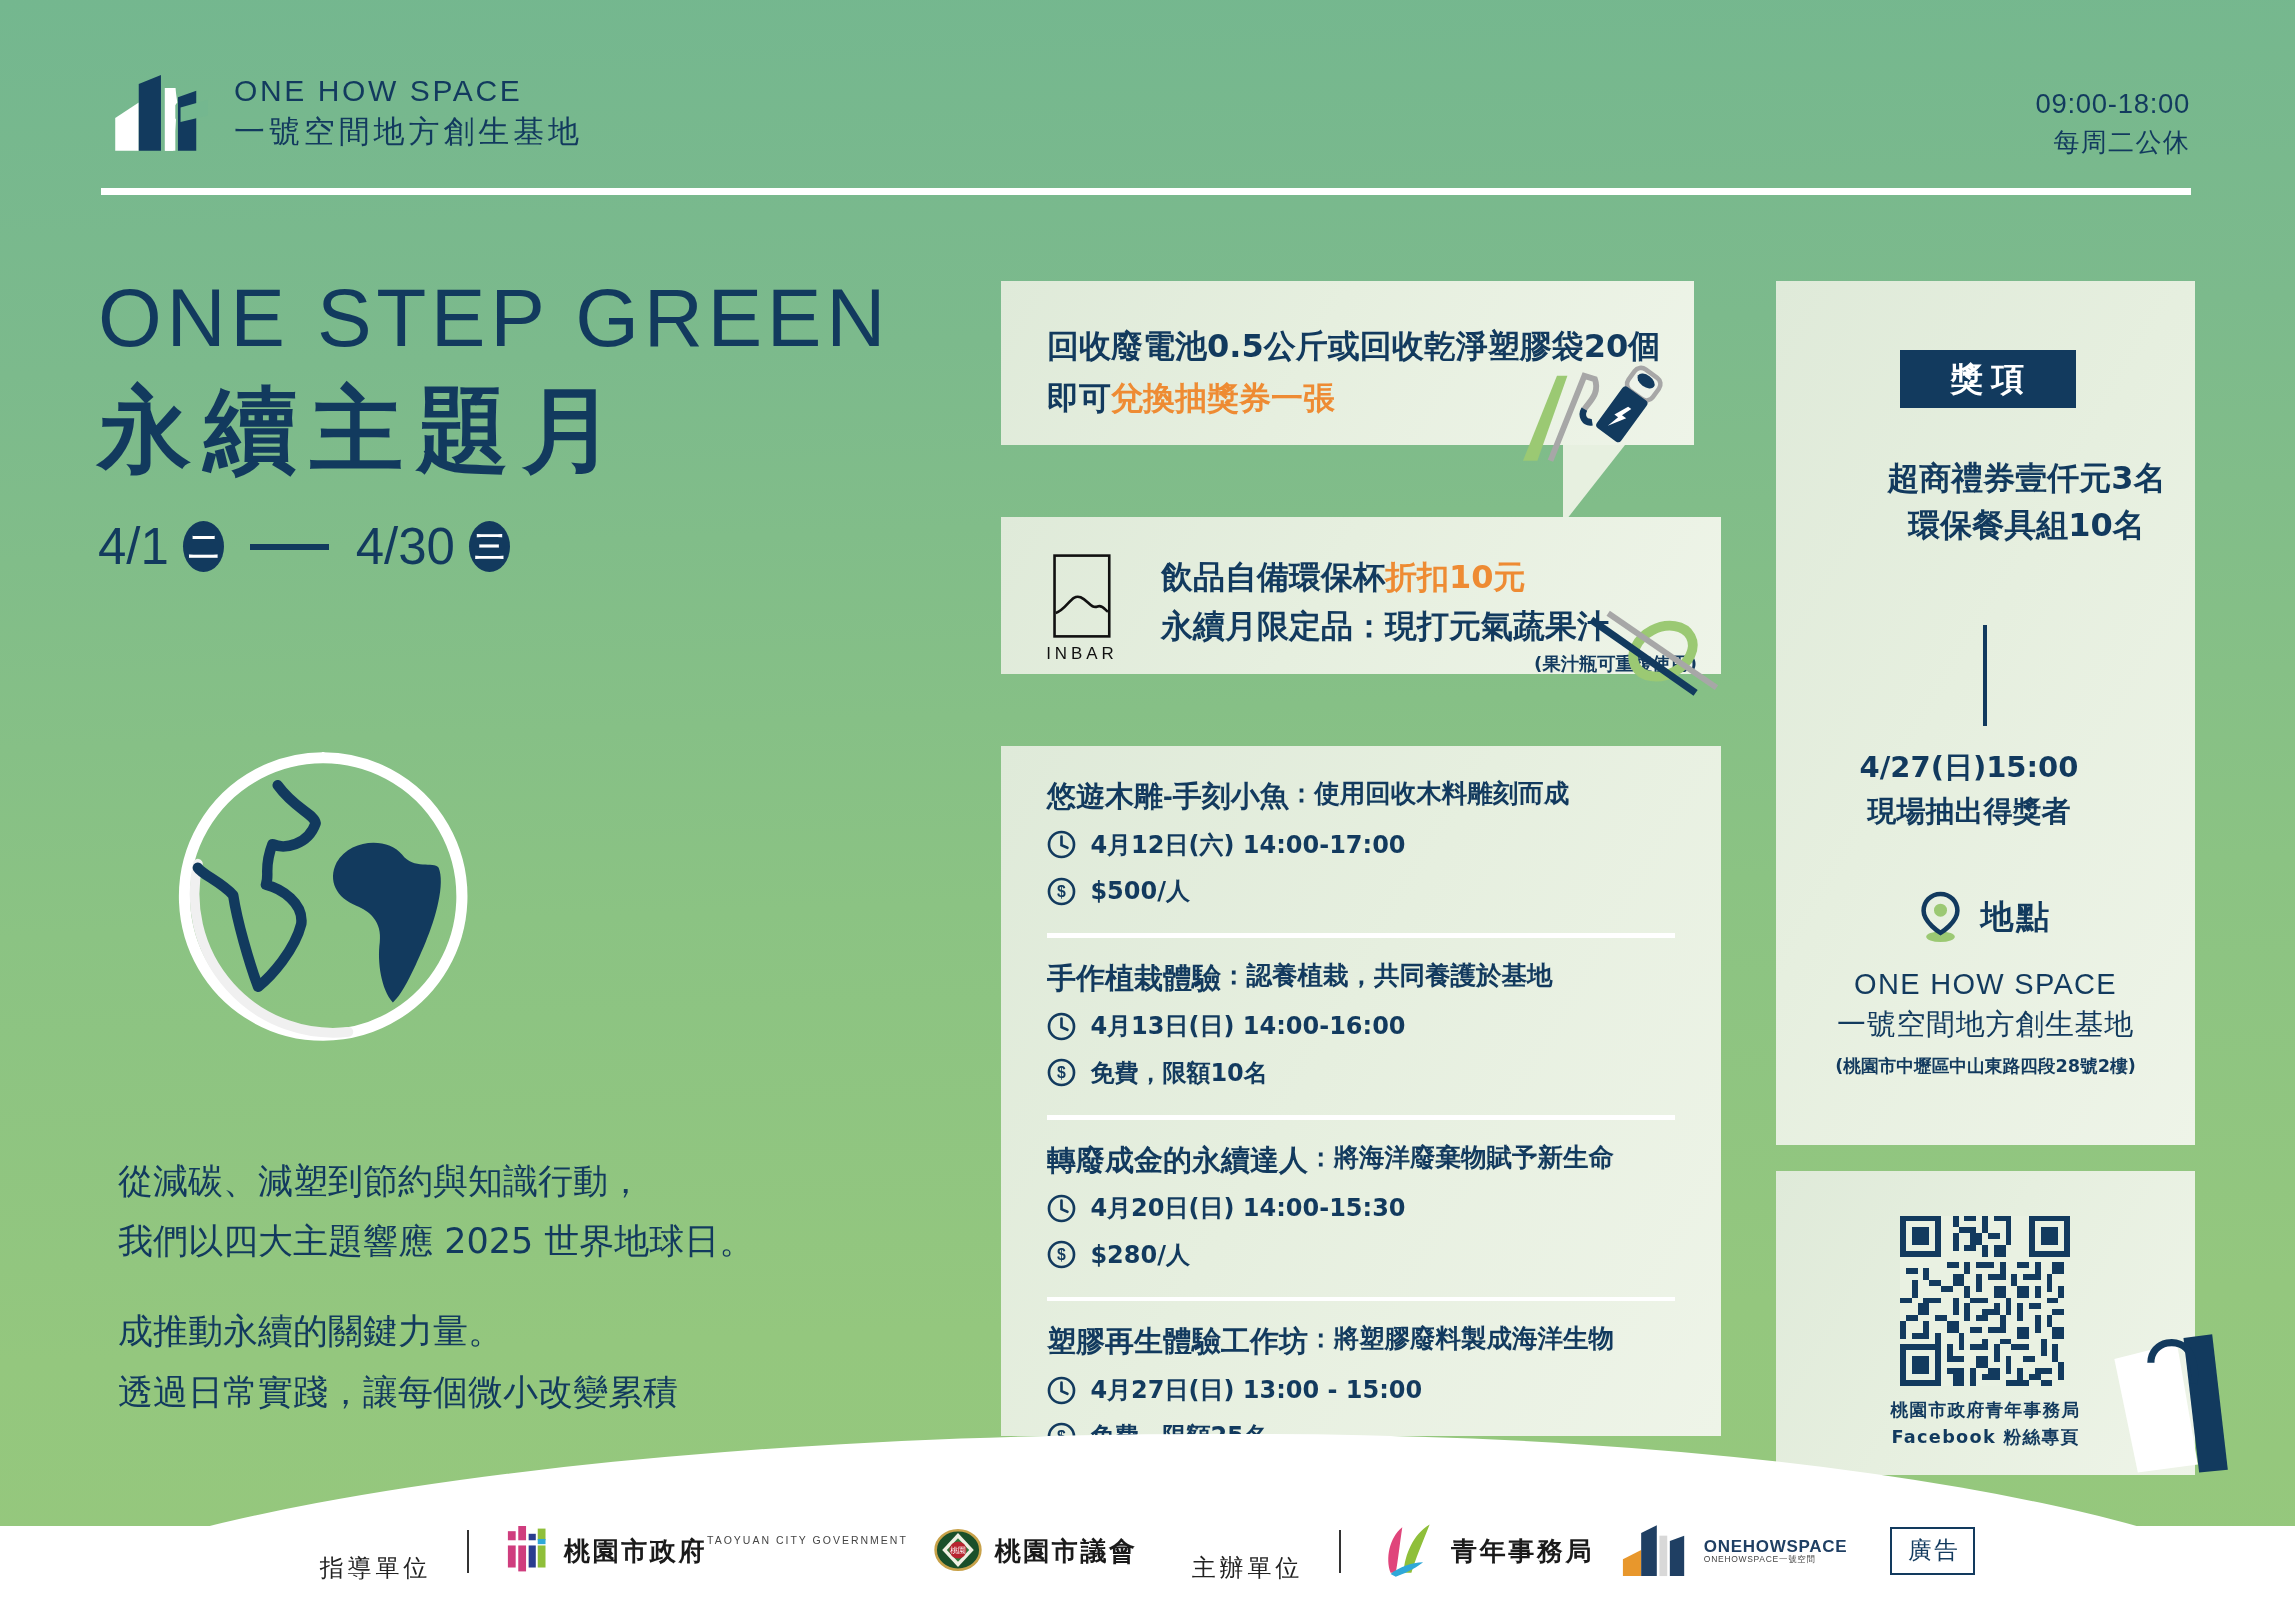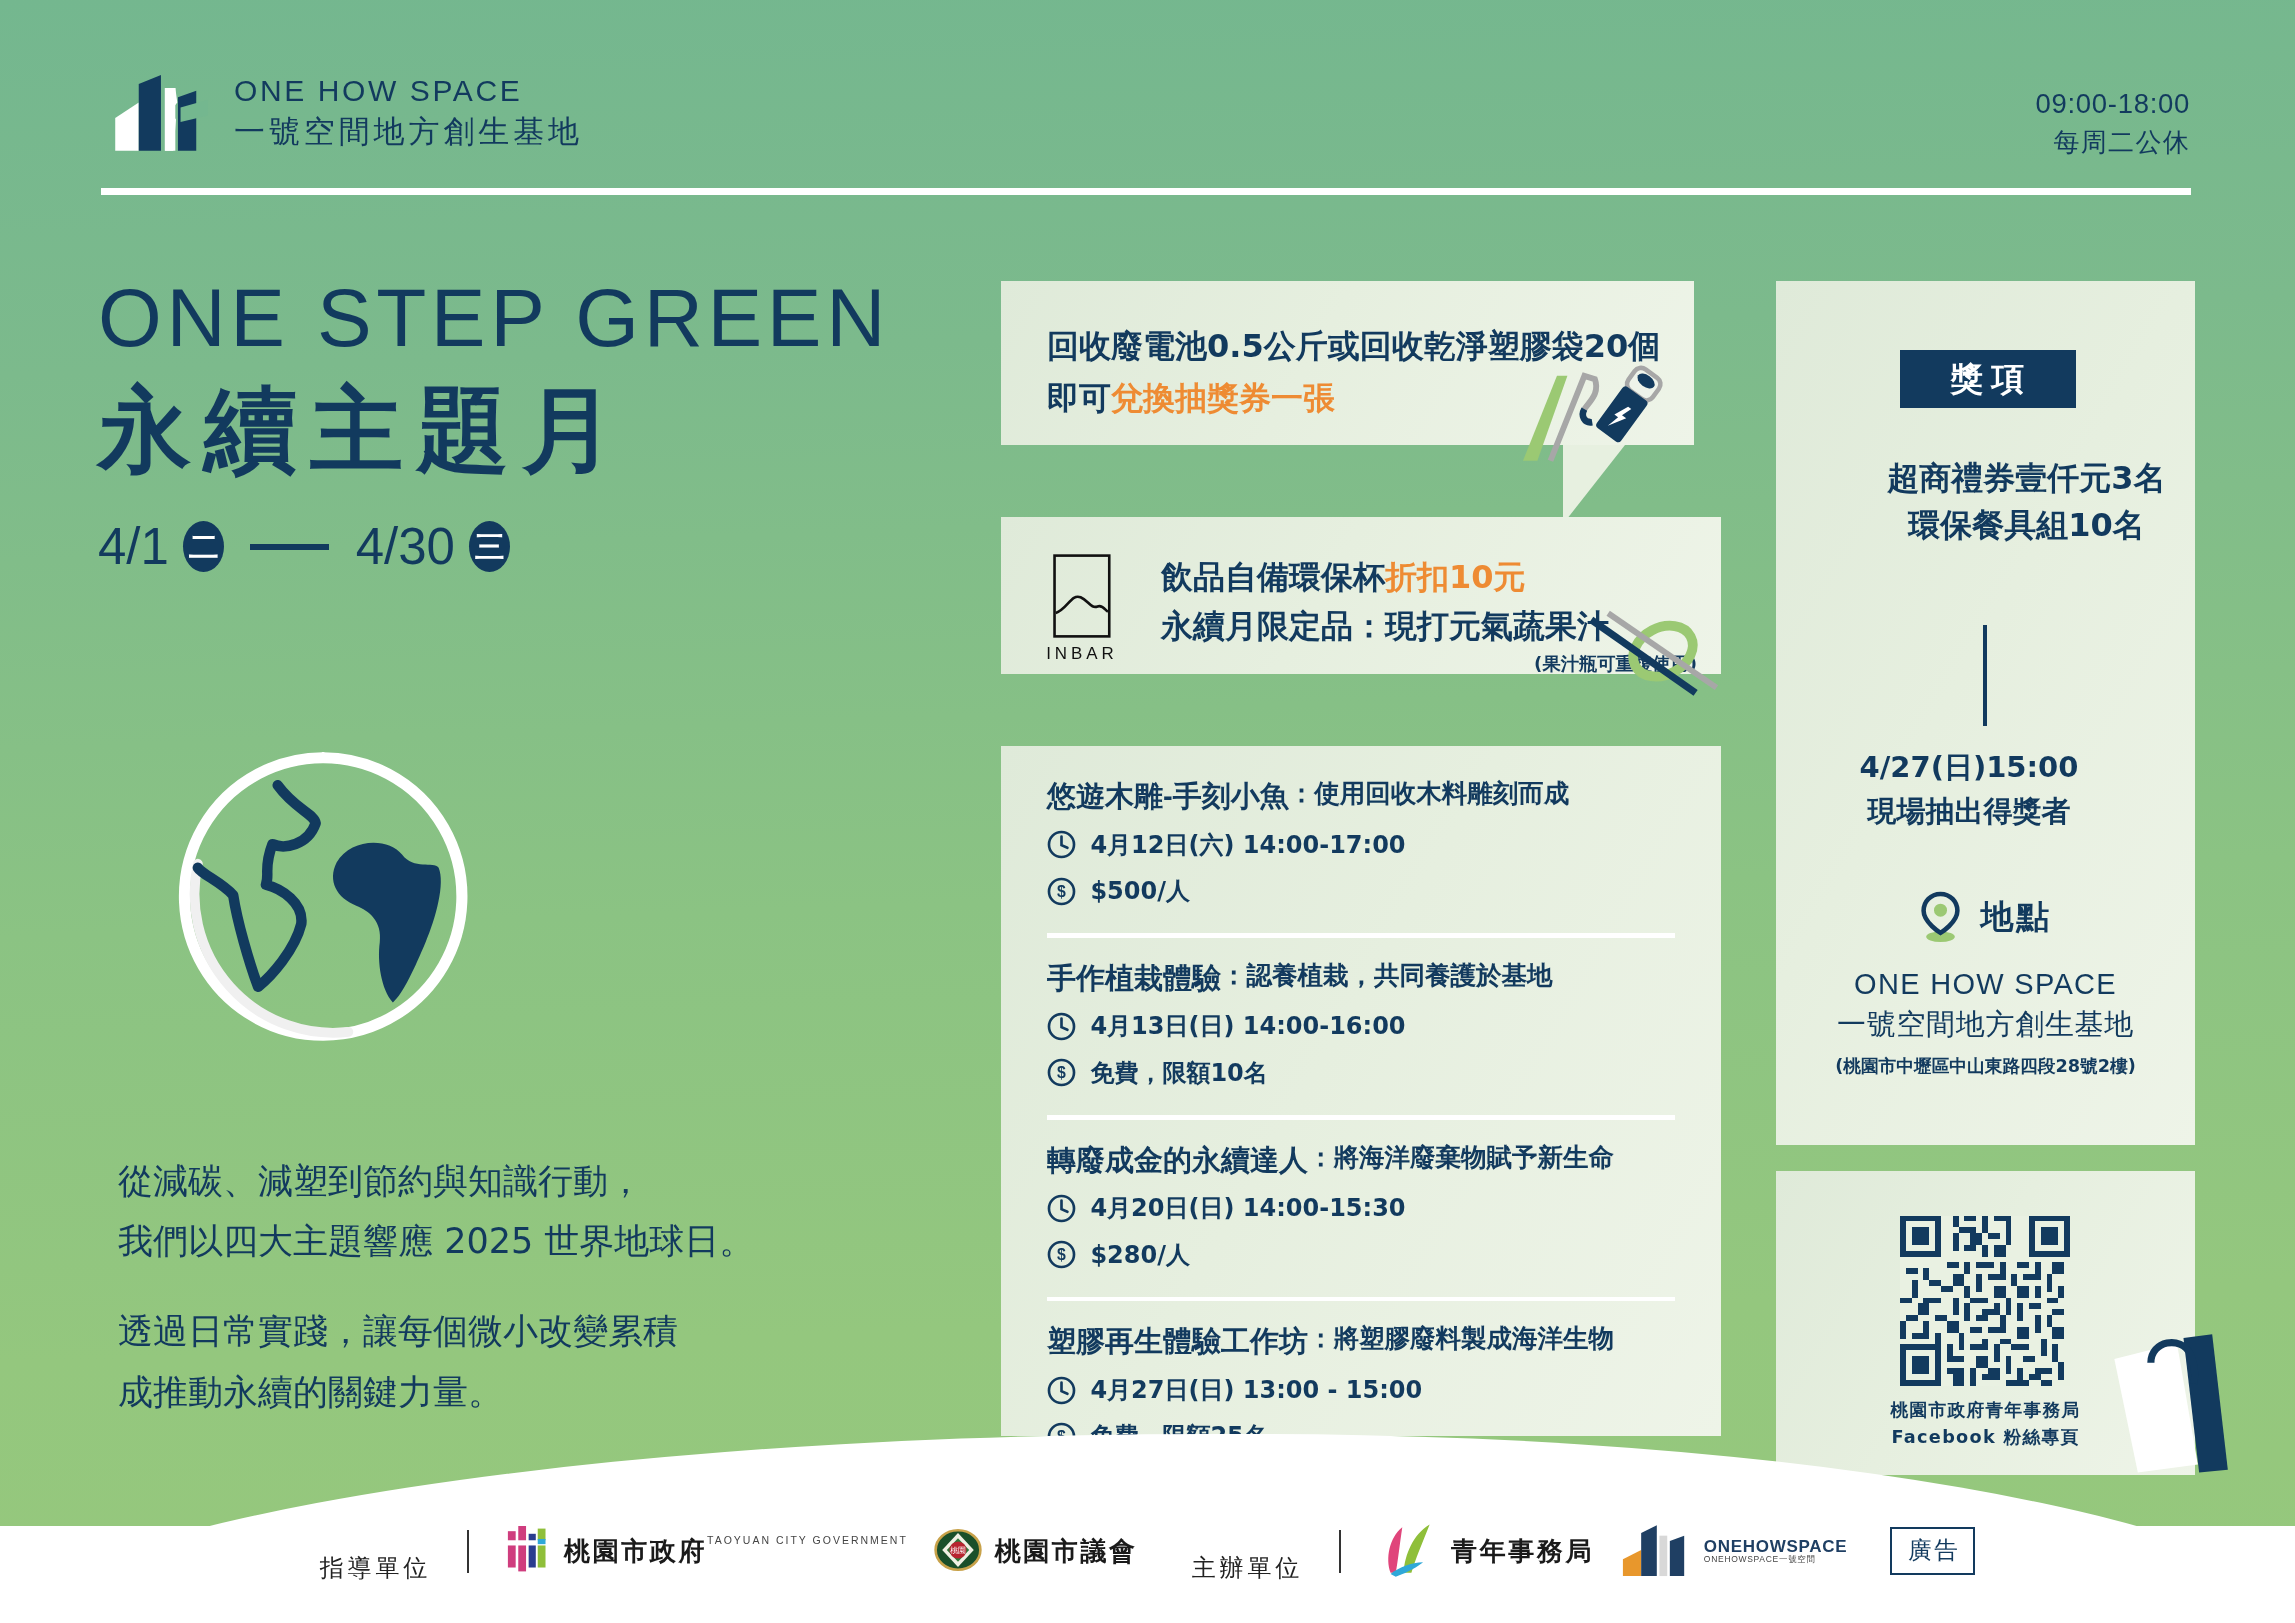--- a/index.html
+++ b/index.html
@@ -215,22 +215,22 @@
       <path d="M250,178 C272,140 330,140 350,166 C368,190 398,176 406,186
                C416,210 402,262 386,300 C370,338 352,378 336,392
                C318,372 312,330 316,300 C320,268 300,252 280,244 C250,232 236,206 250,178 Z" fill="#123a5e"></path>
     </svg>
   </div>
 
   <div class="blurb">
     <div>從減碳、減塑到節約與知識行動，</div>
     <div>我們以四大主題響應 2025 世界地球日。</div>
     <span class="gap"></span>
+    <div>成推動永續的關鍵力量。</div>
     <div>透過日常實踐，讓每個微小改變累積</div>
-    <div>成推動永續的關鍵力量。</div>
   </div>
 
   <div class="card card-a"></div>
   <div class="bubble-tail"></div>
   <div class="cardA-txt">
     <div>回收廢電池0.5公斤或回收乾淨塑膠袋20個</div>
     <div>
       <span>即可</span><span class="orange">兌換抽獎券一張</span>
     </div>
   </div>

